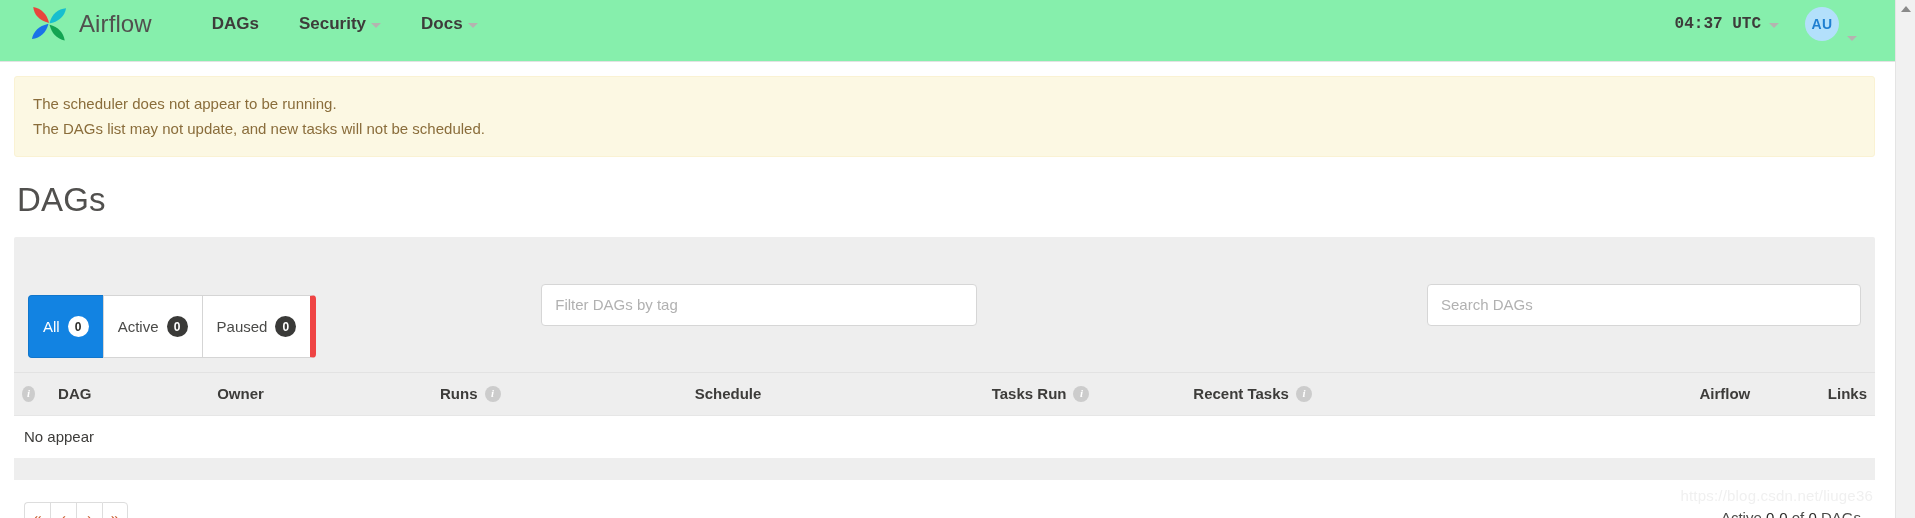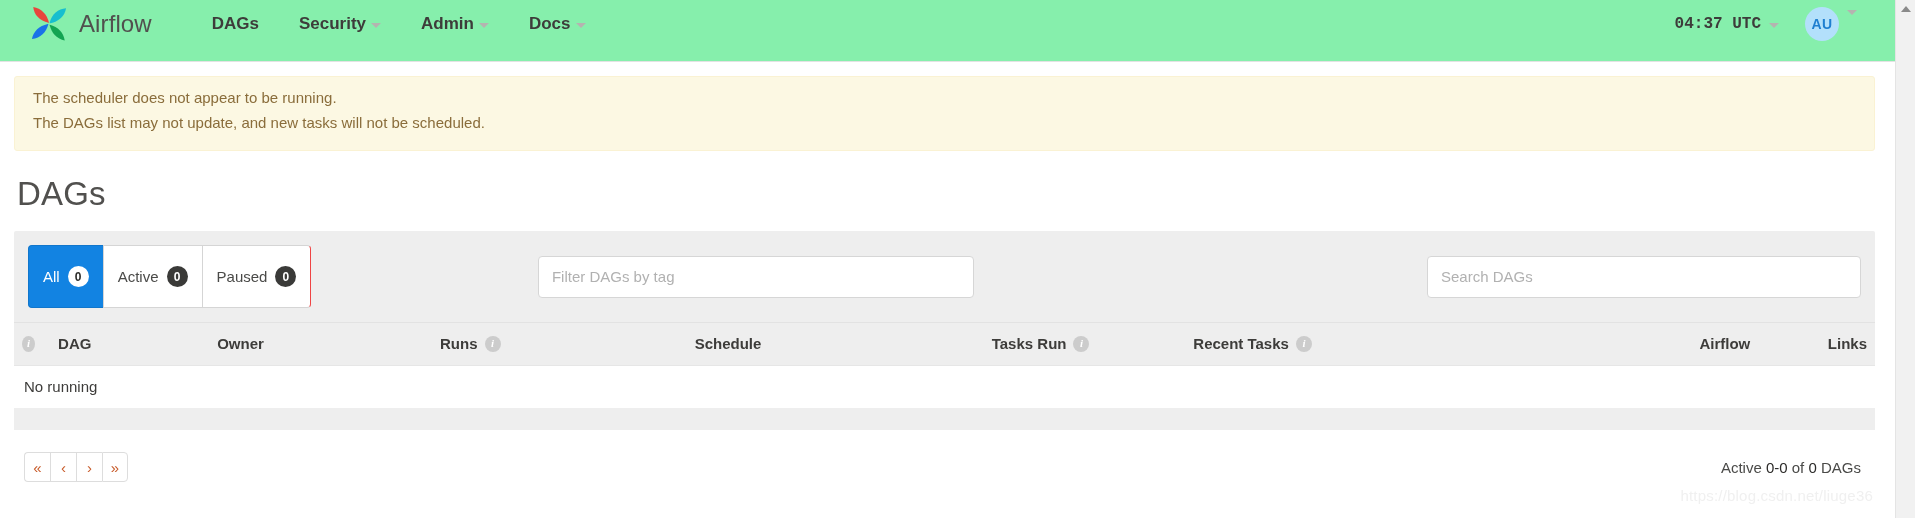--- a/index.html
+++ b/index.html
@@ -37,36 +37,36 @@
   .caret {
     width: 0; height: 0; display:inline-block;
     border-left: 5px solid transparent;
     border-right: 5px solid transparent;
     border-top: 5px solid #b5b3b0;
     margin-top: 3px;
   }
 
   .nav-right { margin-left: auto; display:flex; align-items:center; gap: 26px; padding-right: 16px;}
   .clock { display:flex; align-items:center; gap:8px; font-size:16px; font-weight:bold; color:#3d3c3a; cursor:pointer;font-family:Liberation Mono, monospace;}
-  .avatar-wrap { display:flex; align-items:flex-start; gap:8px; cursor:pointer;}
+  .avatar-wrap { display:flex; align-items:flex-end; gap:8px; cursor:pointer;}
   .avatar {
     width: 34px; height: 34px; border-radius: 50%;
     background: #b3e0fb; color: #1f7fd0;
     font-size: 14px; font-weight: bold;
     display:flex; align-items:center; justify-content:center;
     letter-spacing: .3px;
   }
 
   
   .alert {
     margin: 14px 20px 0 14px;
     background: #fcf8e3;
     border: 1px solid #faf2d3;
     border-radius: 3px;
-    padding: 8px 18px 15px 18px;
+    padding: 14px 18px 15px 18px;
     color: #8a6d3b;
     font-size: 15px;
     line-height: 25px;
   }
   .alert p { margin: 0; }
 
   
   .container { padding: 0 20px 0 14px; }
   .page-title {
     font-size: 33px; color: #51504e; font-weight: normal;
@@ -81,23 +81,24 @@
     border-radius: 2px 2px 0 0;
   }
   .btn-group { display: flex; }
   .btn-filter {
     display: flex; align-items: center; gap: 8px;
     background: #fff; border: 1px solid #d5d5d5;
     border-right: none;
     padding: 20px 14px;
     font-size: 15px; color: #4a4a48;
     cursor: pointer;
+    margin-top: 44px;
   }
   .btn-filter:first-child { border-radius: 4px 0 0 4px; }
-  .btn-filter:last-child { border-right: 1px solid #ef4444; border-radius: 0 4px 4px 0; }
+  .btn-filter:last-child { border-right: 6px solid #ef4444; border-radius: 0 4px 4px 0; }
   .btn-filter.active {
     background: #1283e2; border-color: #1076cc; color: #fff;
   }
   .badge {
     display:inline-flex; align-items:center; justify-content:center;
     min-width: 21px; height: 21px; padding: 0 6px;
     border-radius: 11px;
     background: #3a3a38; color: #fff;
     font-size: 12px; font-weight: bold; line-height: 1;
   }
@@ -202,24 +203,20 @@
         </span>
         <span class="brand-text">Airflow</span>
       </div>
 
       <div class="nav-links">
         <div class="nav-item">
           <span>DAGs</span>
         </div>
         <div class="nav-item">
           <span>Security</span>
-          <span class="caret"></span>
-        </div>
-        <div class="nav-item">
-          <span>Admin</span>
           <span class="caret"></span>
         </div>
         <div class="nav-item">
           <span>Docs</span>
           <span class="caret"></span>
         </div>
       </div>
 
       <div class="nav-right">
         <div class="clock">
@@ -327,21 +324,21 @@
             </th>
             <th class="th-right">
               <div class="th-inner">
                 <span>Links</span>
               </div>
             </th>
           </tr>
         </thead>
         <tbody>
           <tr>
-            <td colspan="9">No running</td>
+            <td colspan="9">No appear</td>
           </tr>
         </tbody>
       </table>
       <div class="table-footer-strip"></div>
 
       <div class="pager-row">
         <div class="pagination">
           <div class="pg-btn">«</div>
           <div class="pg-btn">‹</div>
           <div class="pg-btn">›</div>

